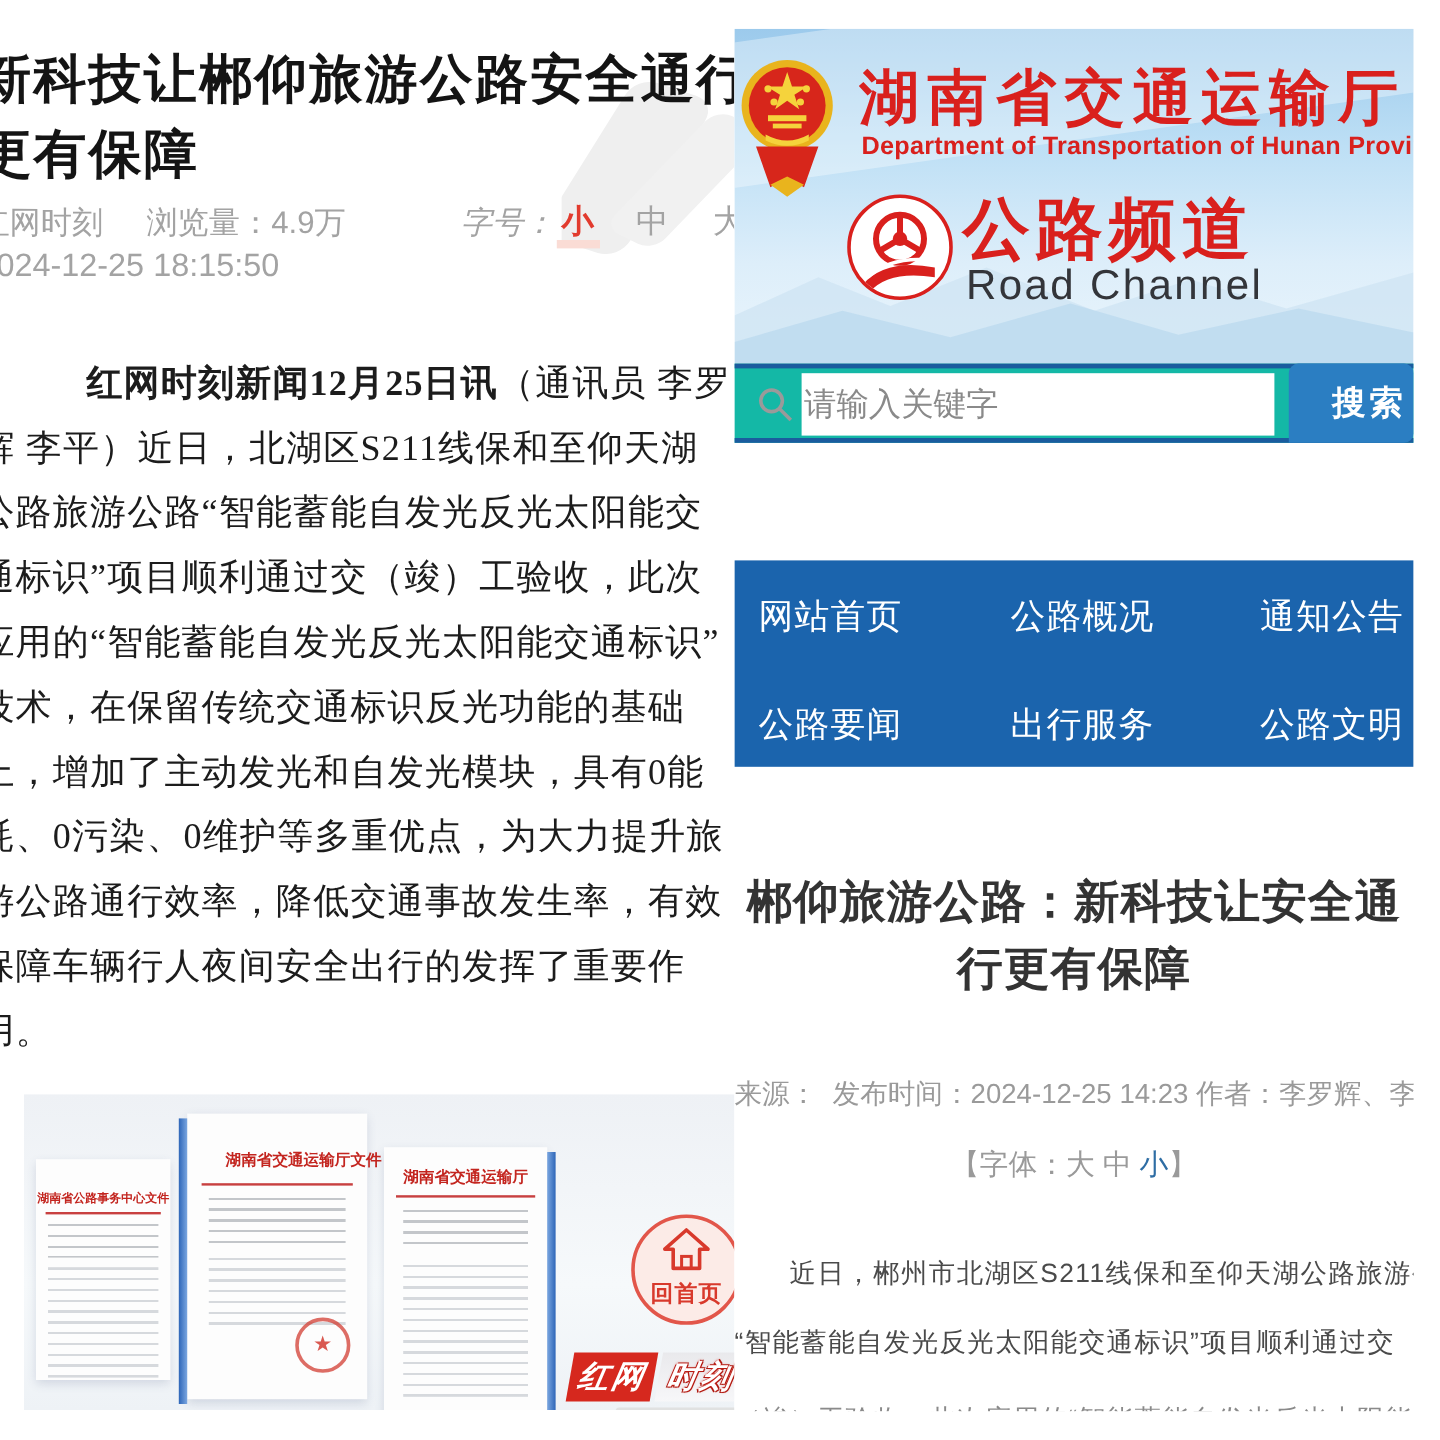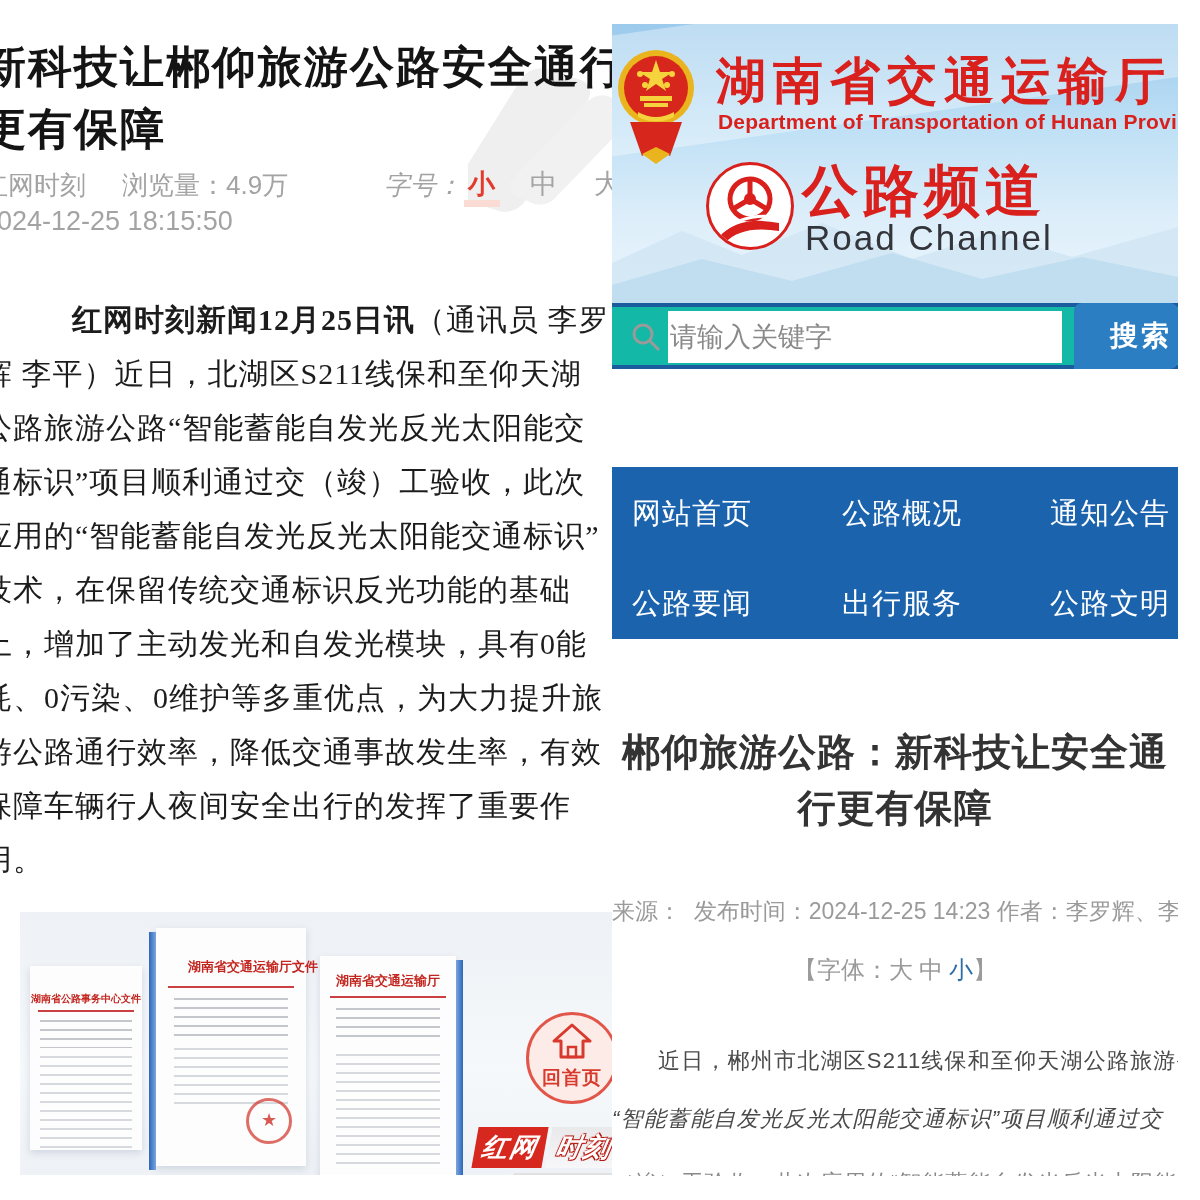--- a/index.html
+++ b/index.html
@@ -70,21 +70,21 @@
   .search-input::placeholder{color:#8a8a8a;}
   .search-btn{position:absolute;right:0;top:-4px;width:104px;height:66px;background:#2b7ec2;color:#fff;
               font-size:28px;font-weight:bold;border:0;border-radius:8px 8px 8px 0;letter-spacing:3px;padding-left:36px;}
   .rp-nav{left:0;top:404px;width:566px;height:172px;background:#1b64ad;margin-top:39px;}
   .nav-item{position:absolute;color:#fff;font-size:29px;letter-spacing:1px;white-space:nowrap;}
   .crumb{left:18px;top:614px;width:540px;height:40px;color:#9b9b9b;font-size:25px;}
   .crumb-text{position:absolute;left:44px;top:4px;white-space:nowrap;}
   .rp-title{left:0;top:700px;width:566px;text-align:center;font-size:38px;font-weight:bold;
             color:#333;line-height:56px;letter-spacing:1px;}
   .rp-meta{left:0;top:872px;width:566px;text-align:center;font-size:23px;color:#9a9a9a;white-space:pre;}
-  .rp-fontrow{left:0;top:930px;width:566px;text-align:center;font-size:24px;color:#9a9a9a;font-family:Liberation Serif, serif;}
+  .rp-fontrow{left:0;top:930px;width:566px;text-align:center;font-size:24px;color:#9a9a9a;}
   .rp-fontrow .blue{color:#2e6da4;}
   .rp-body-line{left:0;width:566px;font-size:22px;color:#4a4a4a;letter-spacing:1.2px;white-space:nowrap;}
   .cover{left:0;top:1152px;width:566px;height:24px;background:#fff;}
 </style>
 </head>
 <body>
 
 <div class="abs left-page">
   <div class="abs lp-watermark">
     <div class="wm-shape1"></div>
@@ -212,16 +212,16 @@
   <div class="abs rp-title">
     <div>郴仰旅游公路：新科技让安全通</div>
     <div>行更有保障</div>
   </div>
 
   <div class="abs rp-meta">来源：  发布时间：2024-12-25 14:23 作者：李罗辉、李平</div>
 
   <div class="abs rp-fontrow"><span>【字体：</span><span>大</span> <span>中</span> <span class="blue">小</span><span>】</span></div>
 
   <div class="abs rp-body-line" style="top:1022px;text-indent:46px;">近日，郴州市北湖区S211线保和至仰天湖公路旅游公路</div>
-  <div class="abs rp-body-line" style="top:1080px;font-style:italic;">“智能蓄能自发光反光太阳能交通标识”项目顺利通过交</div>
+  <div class="abs rp-body-line" style="top:1080px;">“智能蓄能自发光反光太阳能交通标识”项目顺利通过交</div>
   <div class="abs rp-body-line" style="top:1144px;color:#8a8a8a;">（竣）工验收，此次应用的“智能蓄能自发光反光太阳能</div>
   <div class="abs cover"></div>
 </div>
 
 </body></html>

